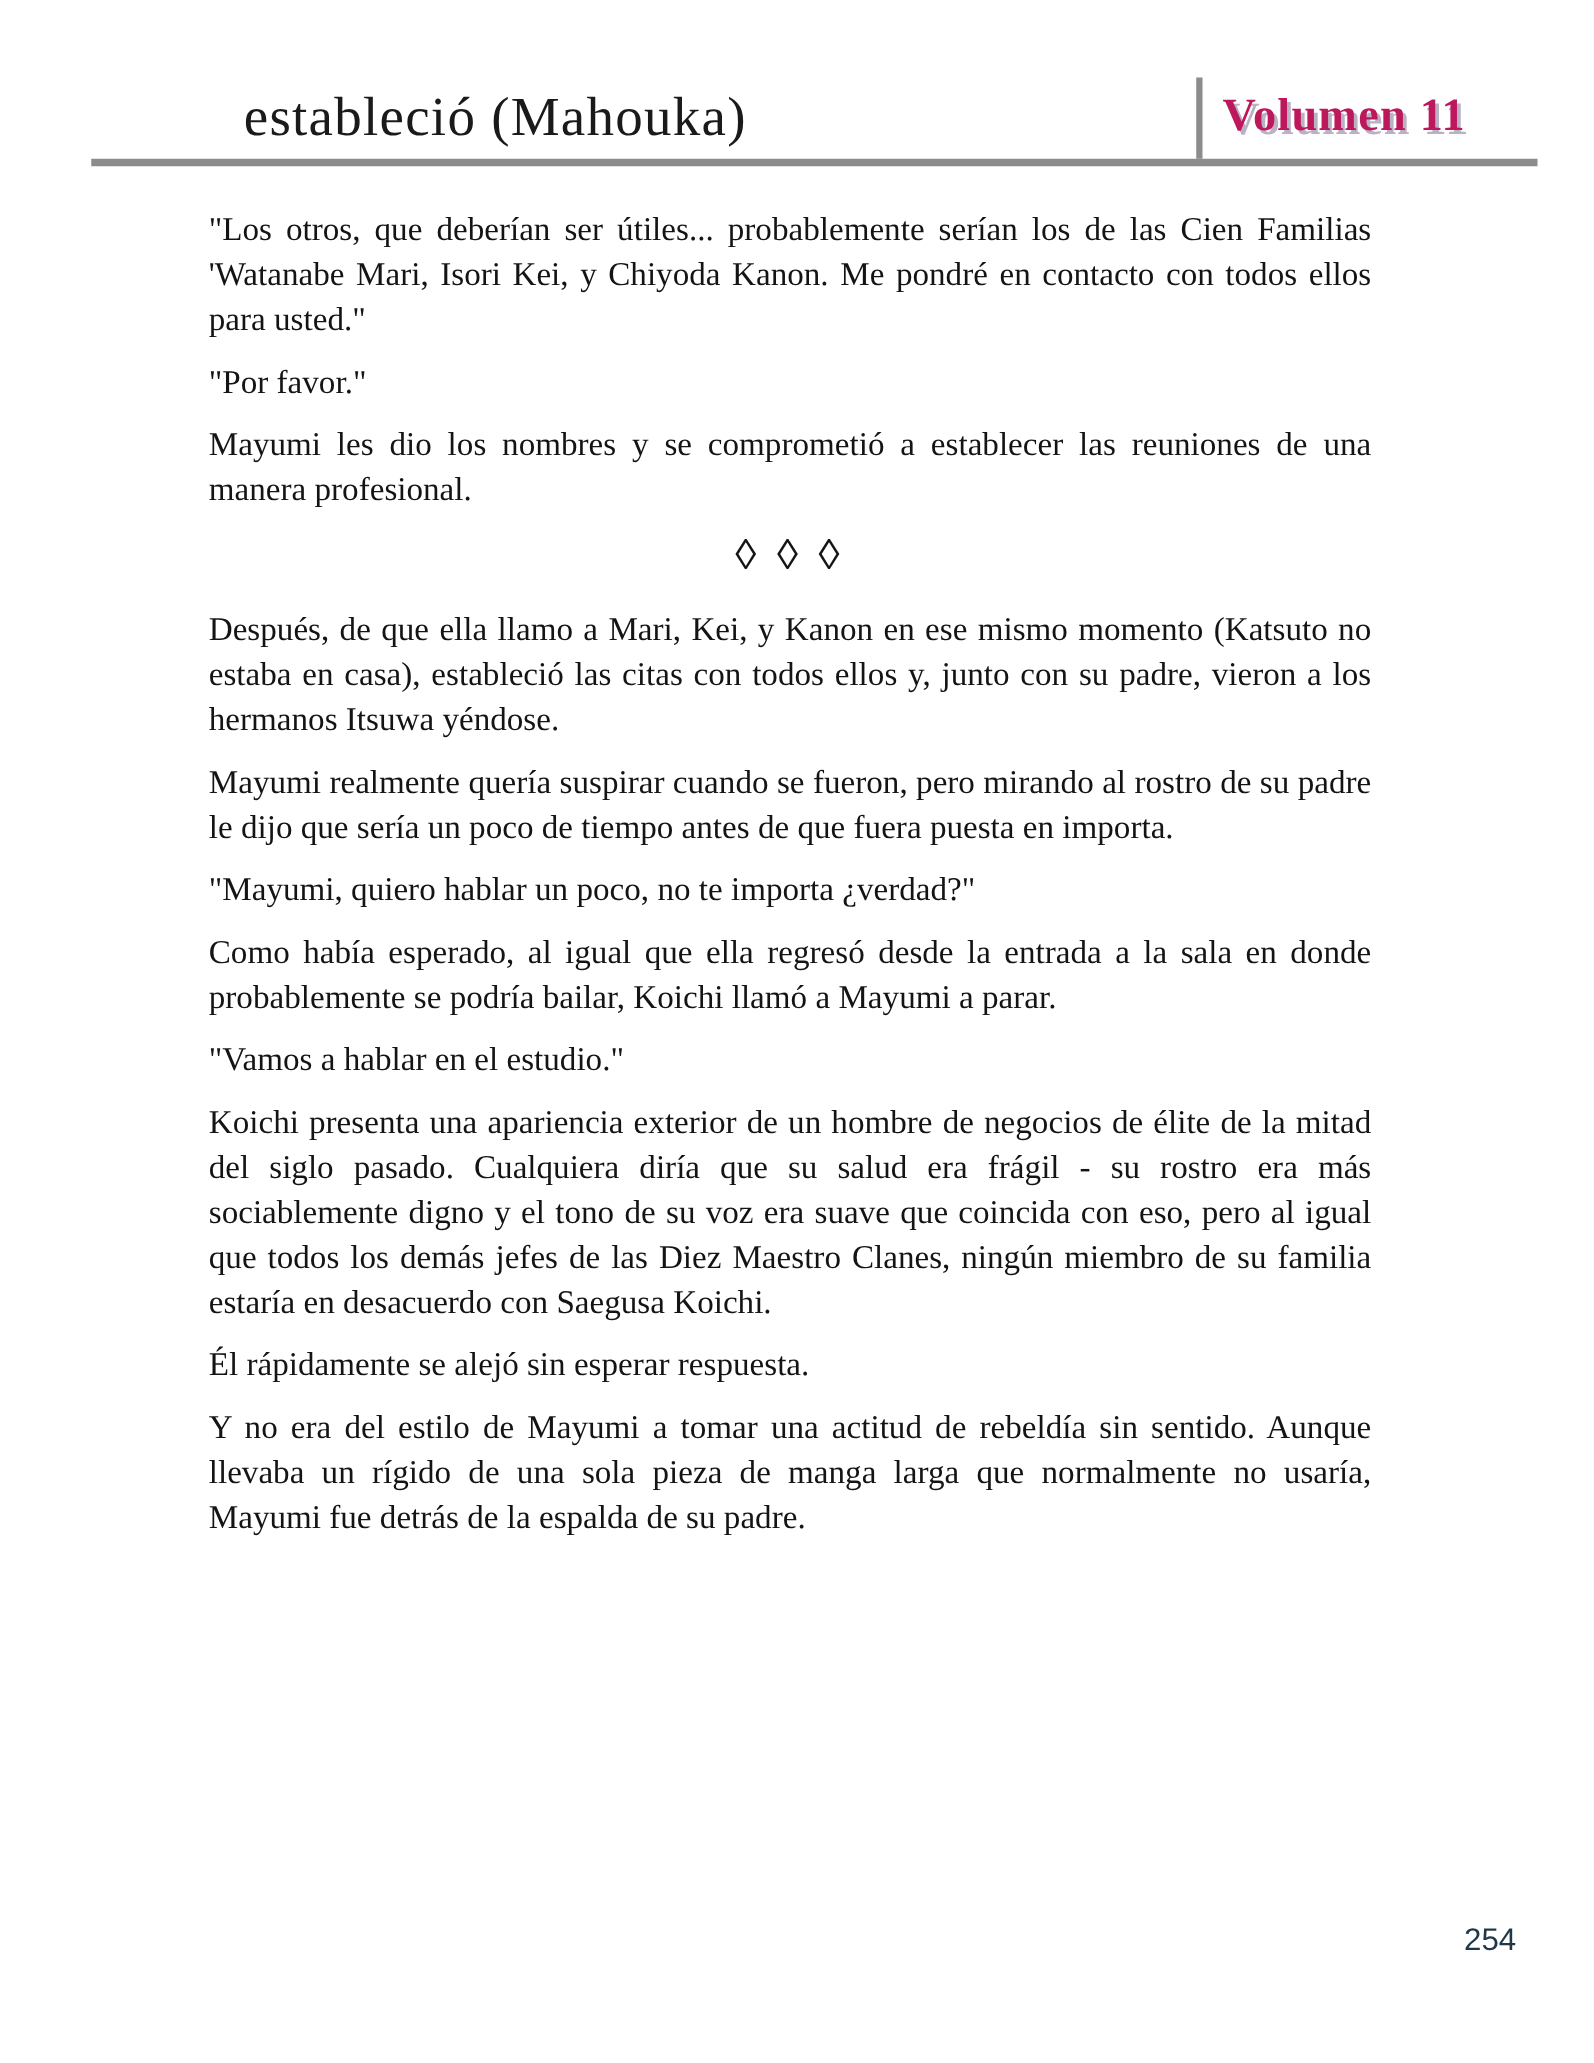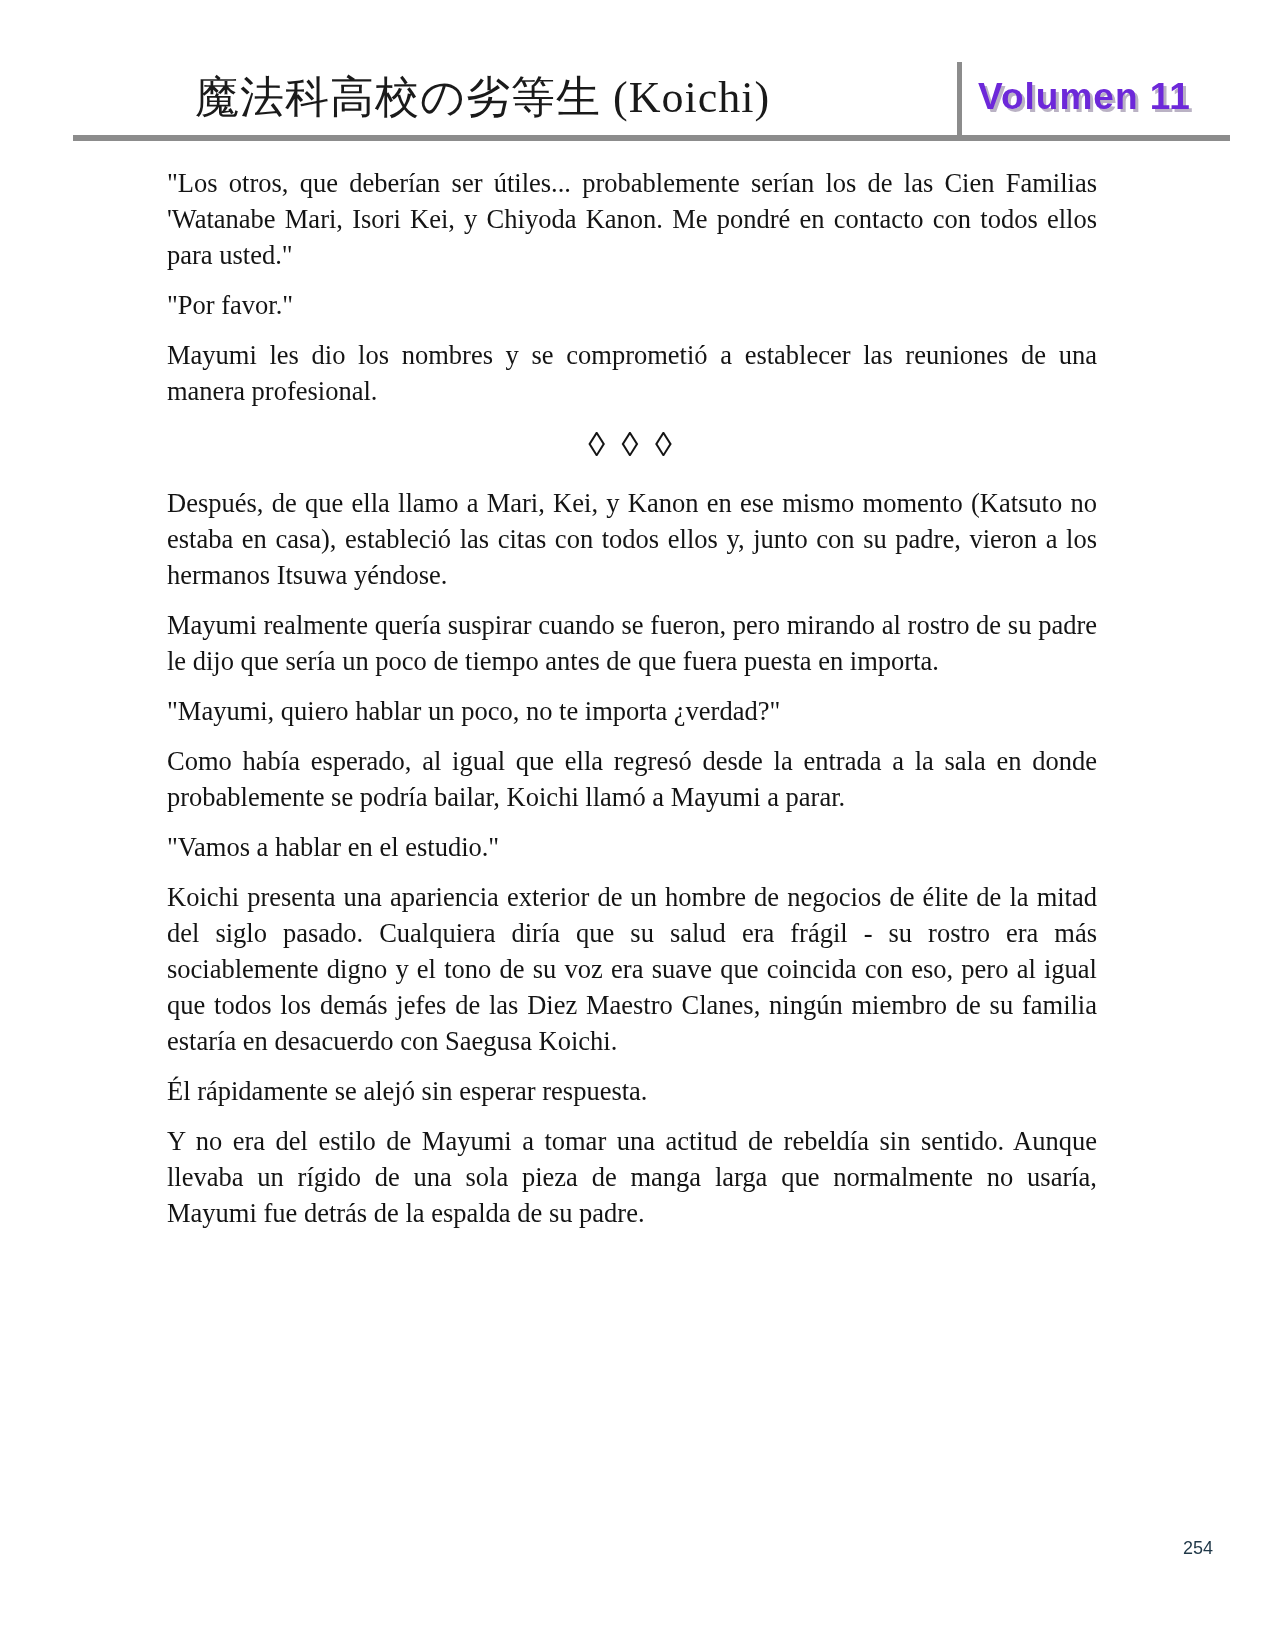--- a/index.html
+++ b/index.html
@@ -35,24 +35,24 @@
   }
   .header-right {
     flex: 0 0 auto;
     width: 252px;
     border-left: 5px solid #8c8c8c;
     padding: 8px 0 12px 16px;
     display: flex;
     align-items: center;
   }
   .volume-label {
-    font-family: Liberation Sans, sans-serif;
+    font-family: Liberation Serif, serif;
     font-weight: bold;
     font-size: 37px;
-    color: #6d28d9;
+    color: #be185d;
     text-shadow: 3px 3px 0 #bab2c4;
     letter-spacing: 1px;
     white-space: nowrap;
   }
 
   
   .body-text {
     position: absolute;
     left: 167px;
     top: 165px;
@@ -76,30 +76,30 @@
     color: #141414;
     letter-spacing: 4px;
   }
 
   
   .page-number {
     position: absolute;
     top: 1538px;
     right: 62px;
     font-family: "Liberation Sans", sans-serif;
-    font-size: 18px;
+    font-size: 25px;
     color: #1f3747;
   }
 </style>
 </head>
 <body>
 
 <header class="page-header">
   <div class="header-left">
-    <span class="novel-title">魔法科高校の劣等生 (Koichi)</span>
+    <span class="novel-title">estableció (Mahouka)</span>
   </div>
   <div class="header-right">
     <span class="volume-label">Volumen 11</span>
   </div>
 </header>
 
 <main class="body-text">
     <p>"Los otros, que deberían ser útiles... probablemente serían los de las Cien Familias 'Watanabe Mari, Isori Kei, y Chiyoda Kanon. Me pondré en contacto con todos ellos para usted."</p>
     <p>"Por favor."</p>
     <p>Mayumi les dio los nombres y se comprometió a establecer las reuniones de una manera profesional.</p>

